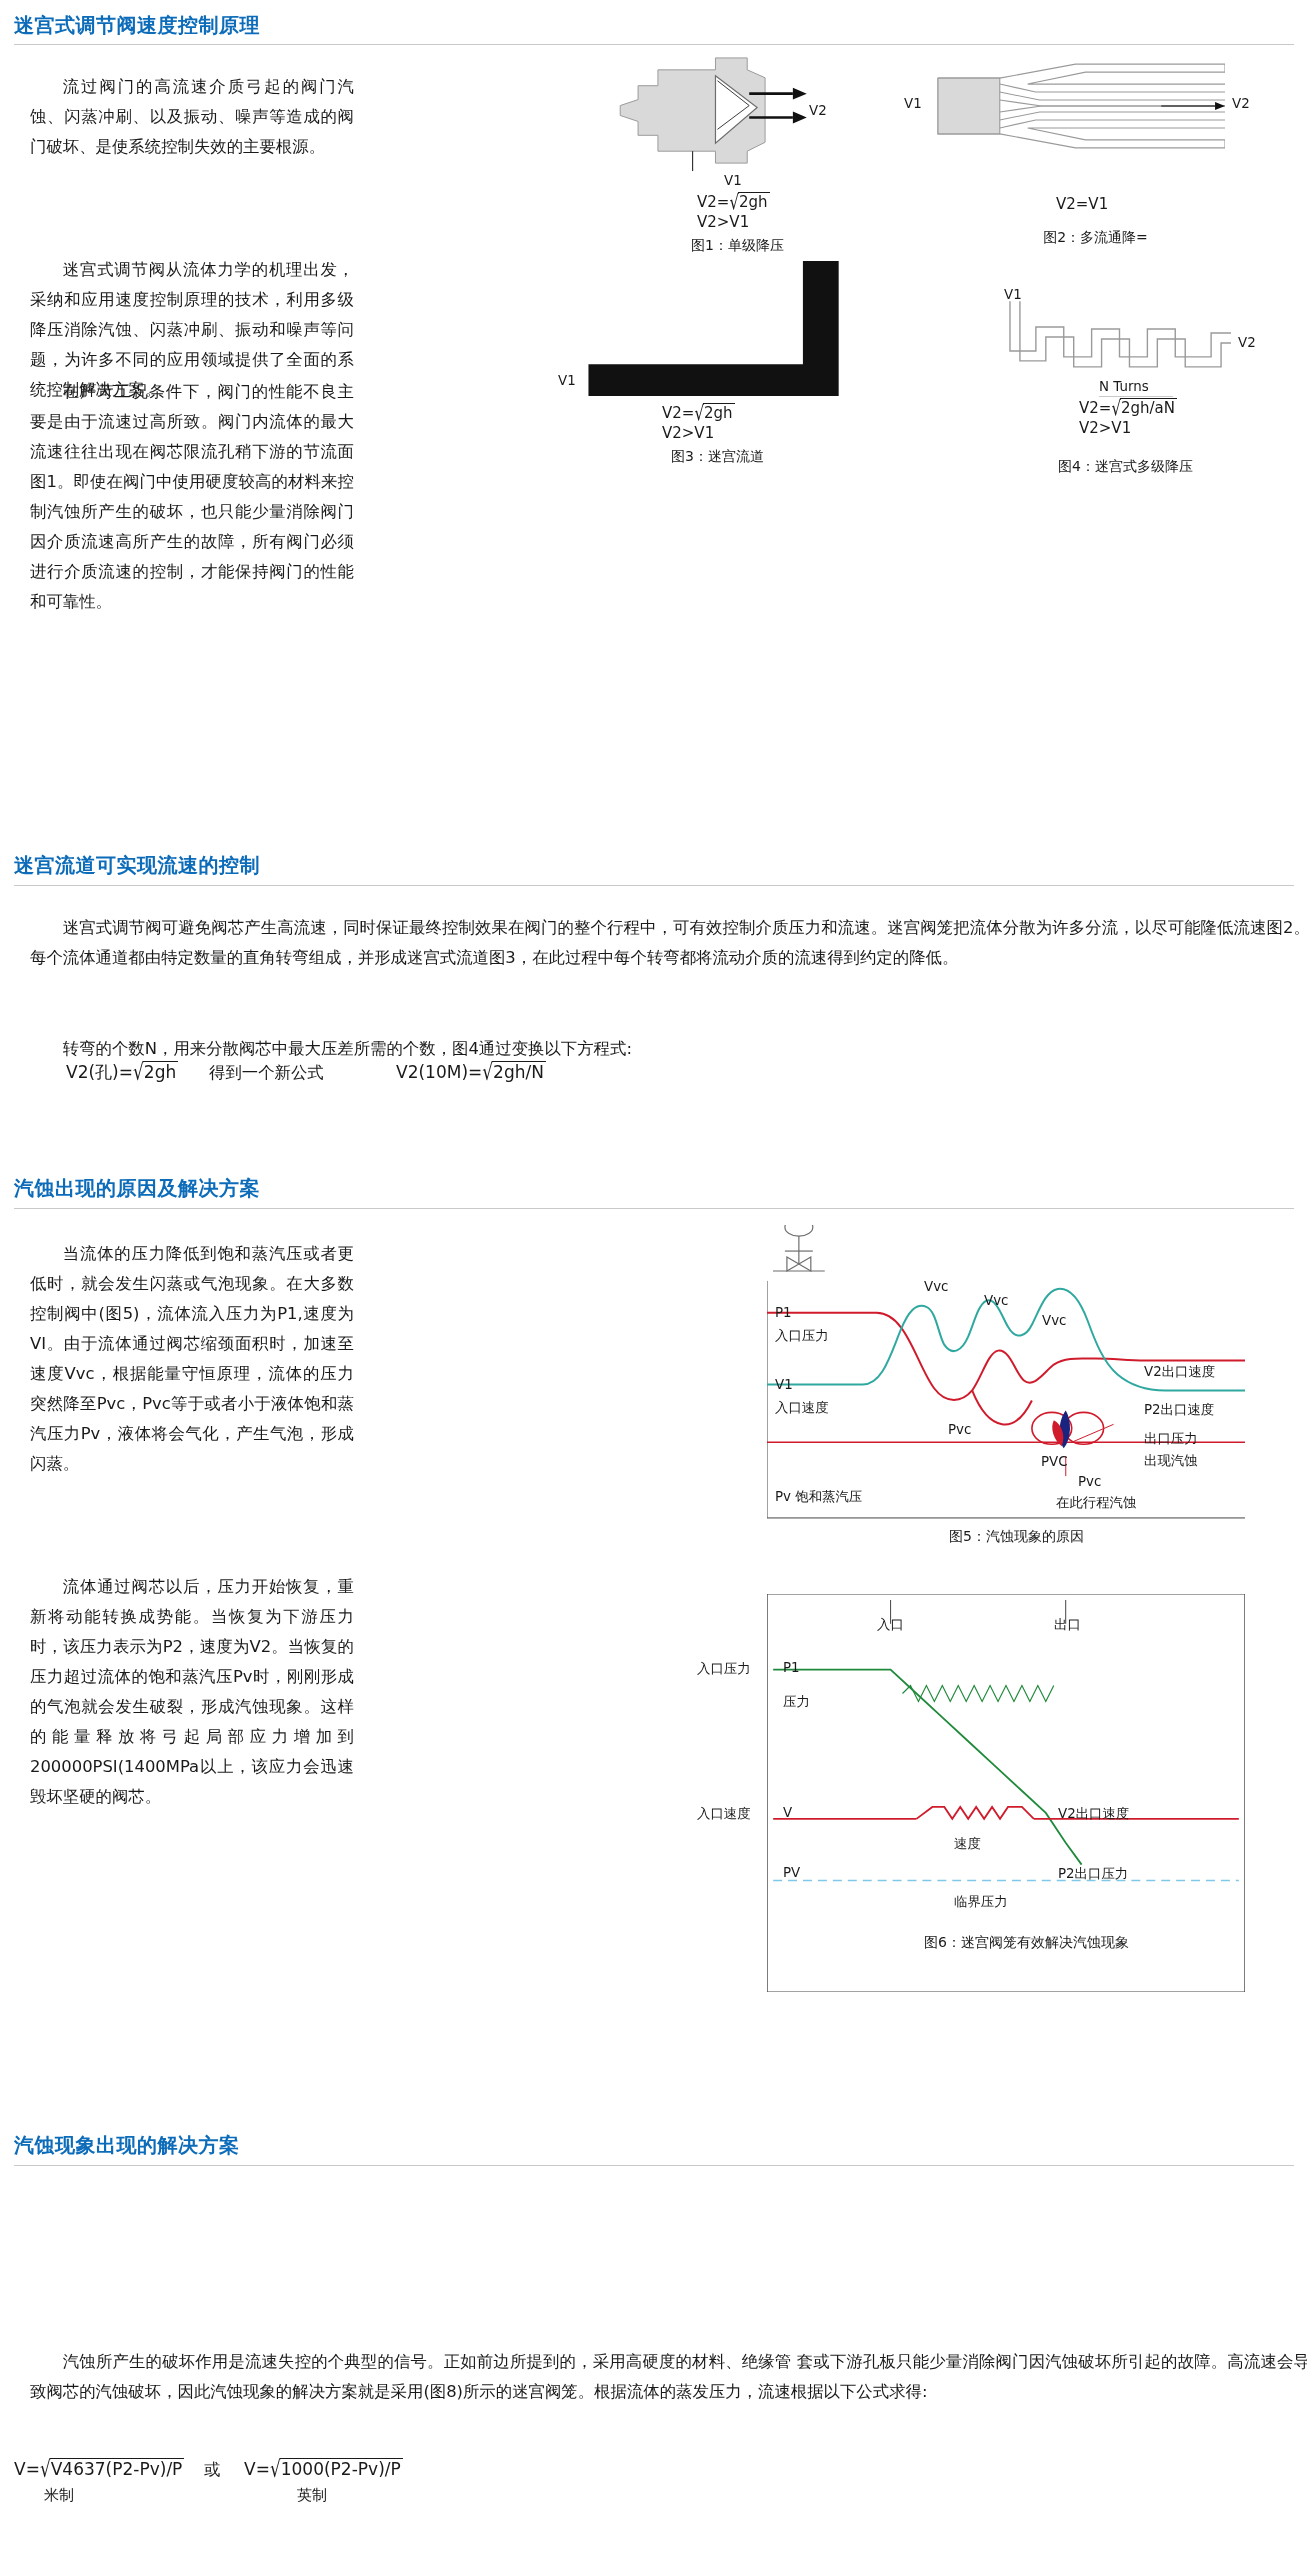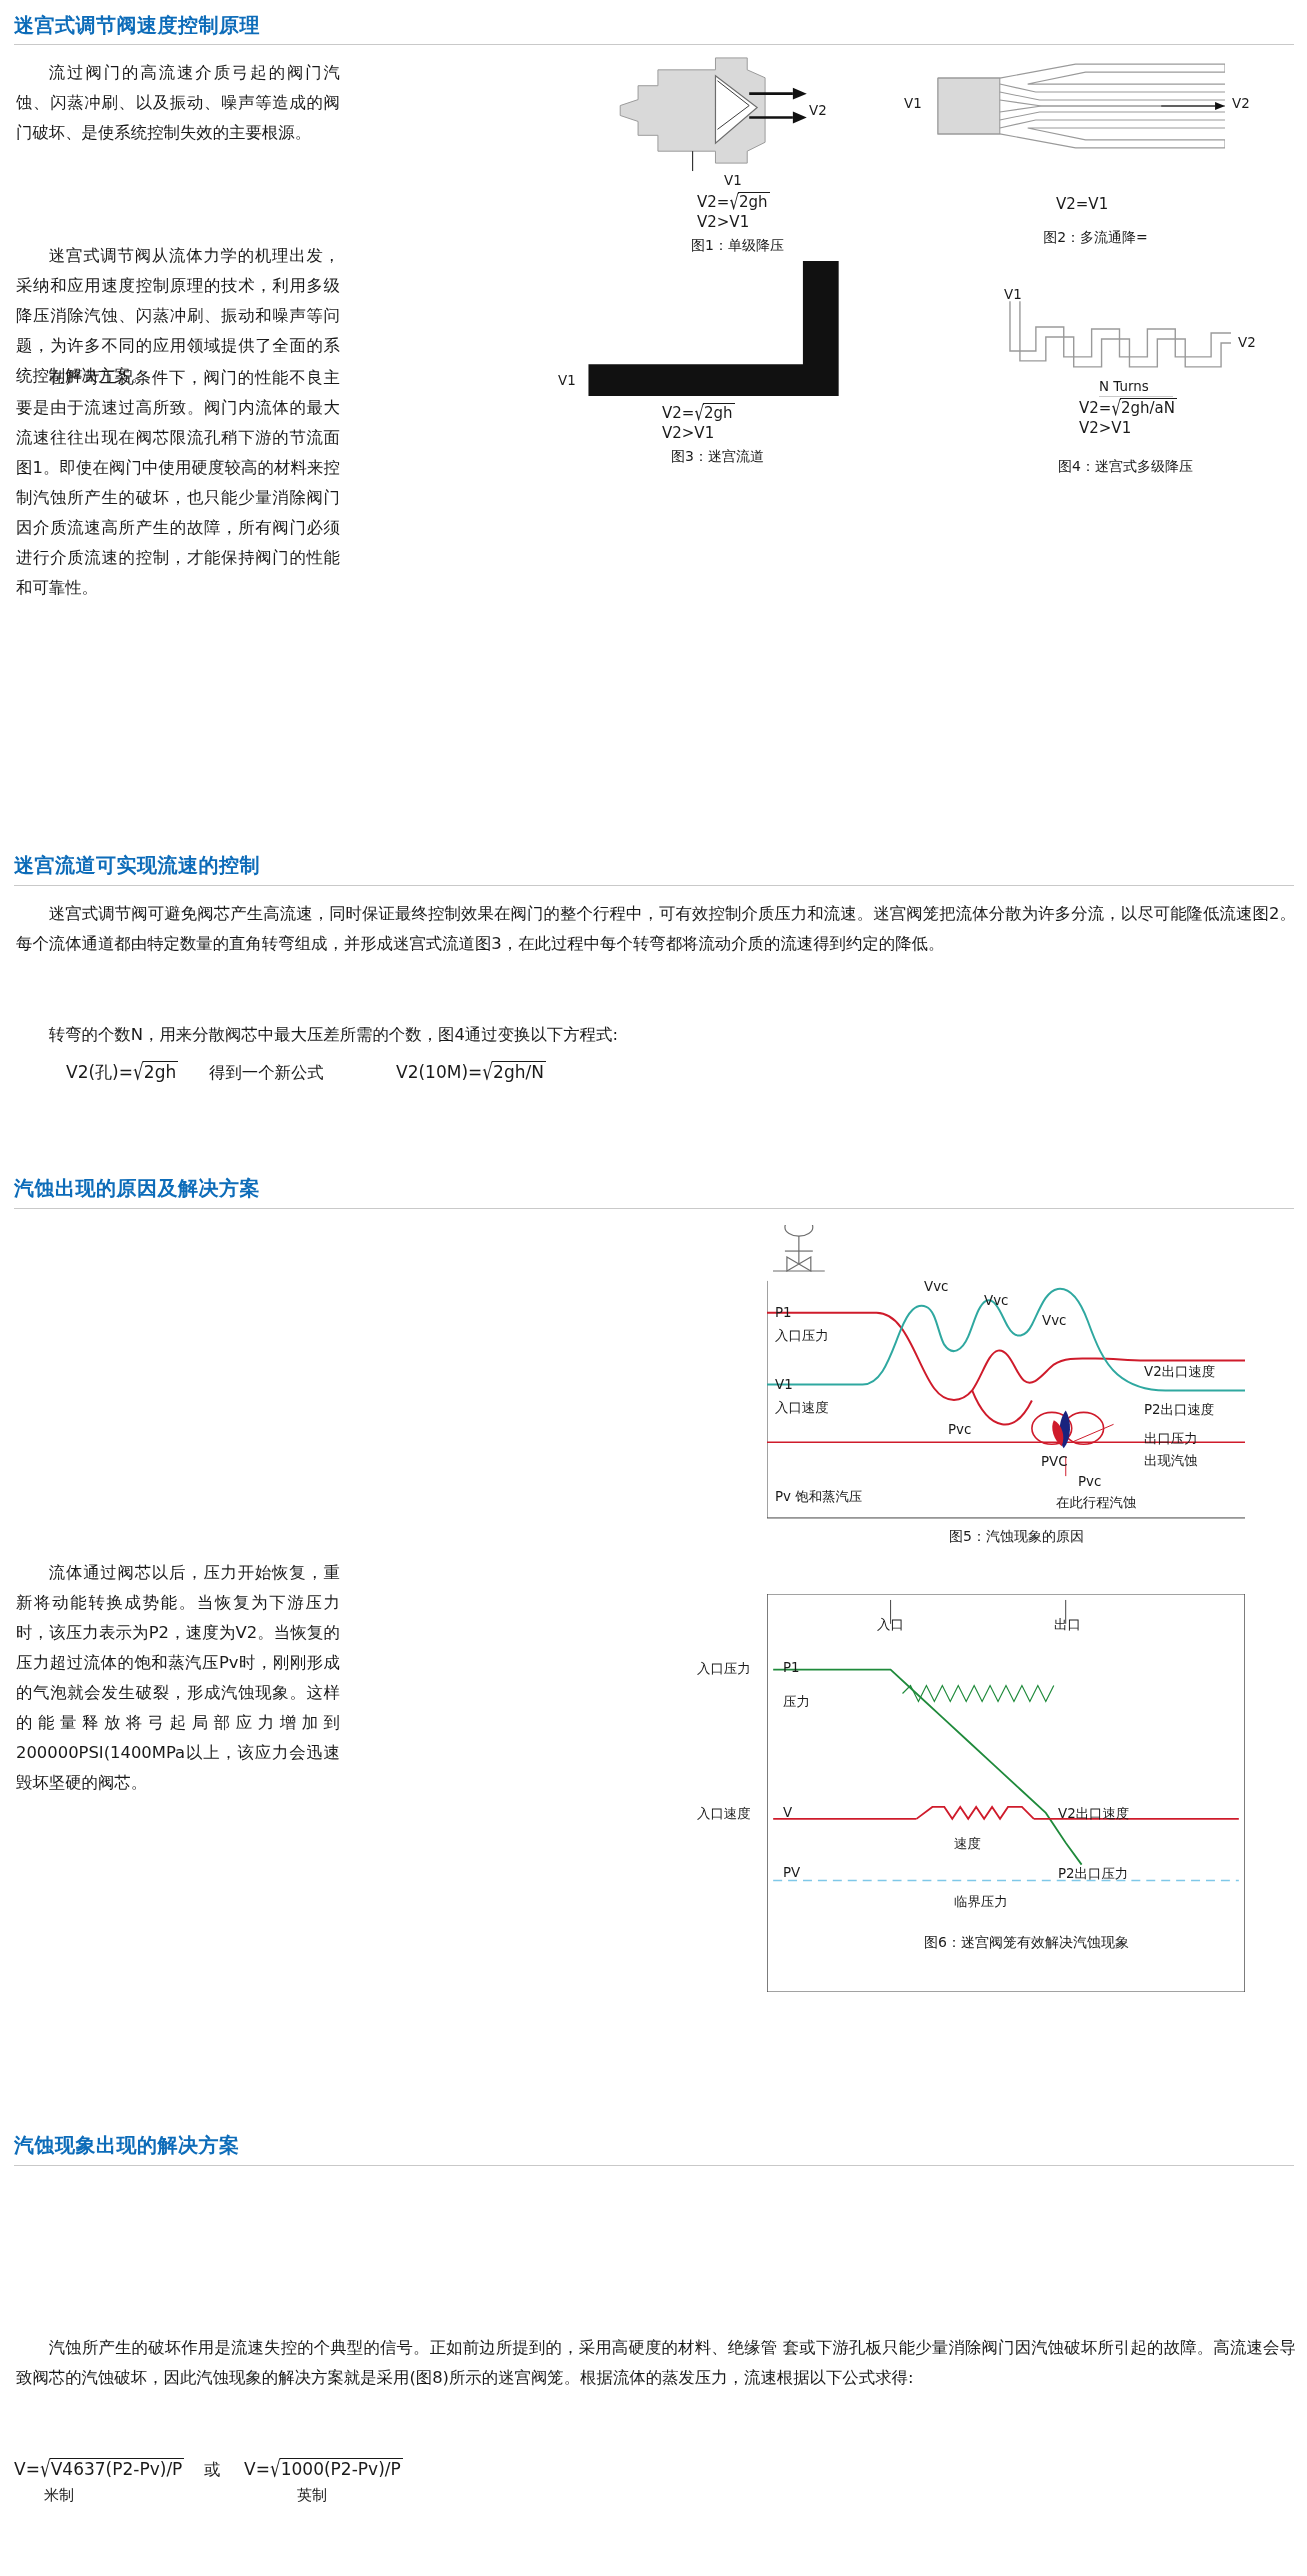--- a/index.html
+++ b/index.html
@@ -15,21 +15,21 @@
     position:absolute;
     color:#0d6cb9;
     font-size:20px;
     font-weight:bold;
     margin:0;
     letter-spacing:0.5px;
   }
   .rule{position:absolute;height:1px;background:#c9c9c9;}
   p.body{
     position:absolute;
-    margin:2px;
+    margin:16px;
     font-size:16.4px;
     line-height:30px;
     text-align:justify;
     color:#1a1a1a;
   }
   p.indent{text-indent:2em;}
   .cap{
     position:absolute;
     font-size:14px;
     color:#1a1a1a;
@@ -149,20 +149,21 @@
     <span>V2(孔)=</span><span class="radical">√</span><span class="sqrt">2gh</span>
   </div>
   <div class="formula" style="left:209px;top:1062px;font-size:16.4px;">得到一个新公式</div>
   <div class="formula" style="left:396px;top:1061px;font-size:17px;">
     <span>V2(10M)=</span><span class="radical">√</span><span class="sqrt">2gh/N</span>
   </div>
 
   <h2 class="section" style="left:14px;top:1175px;">汽蚀出现的原因及解决方案</h2>
   <div class="rule" style="left:14px;top:1208px;width:1280px;"></div>
 
+  <p class="body indent" style="left:14px;top:1223px;width:324px;">当流体的压力降低到饱和蒸汽压或者更低时，就会发生闪蒸或气泡现象。在大多数控制阀中(图5)，流体流入压力为P1,速度为VI。由于流体通过阀芯缩颈面积时，加速至速度Vvc，根据能量守恒原理，流体的压力突然降至Pvc，Pvc等于或者小于液体饱和蒸汽压力Pv，液体将会气化，产生气泡，形成闪蒸。</p>
   <p class="body indent" style="left:14px;top:1556px;width:324px;">流体通过阀芯以后，压力开始恢复，重新将动能转换成势能。当恢复为下游压力时，该压力表示为P2，速度为V2。当恢复的压力超过流体的饱和蒸汽压Pv时，刚刚形成的气泡就会发生破裂，形成汽蚀现象。这样的能量释放将弓起局部应力增加到200000PSI(1400MPa以上，该应力会迅速毁坏坚硬的阀芯。</p>
 
   <div class="fig" style="left:767px;top:1225px;">
     <svg width="478" height="319" viewBox="0 0 480 320">
 
       <g stroke="#6d6d6d" fill="none" stroke-width="1.2">
         <path d="M18 2 a14 9 0 1 0 28 0 a14 9 0 1 0 -28 0"></path>
         <line x1="32" y1="11" x2="32" y2="26"></line>
         <line x1="18" y1="26" x2="46" y2="26"></line>
         <path d="M20 32 L44 46 L44 32 L20 46 Z"></path>

